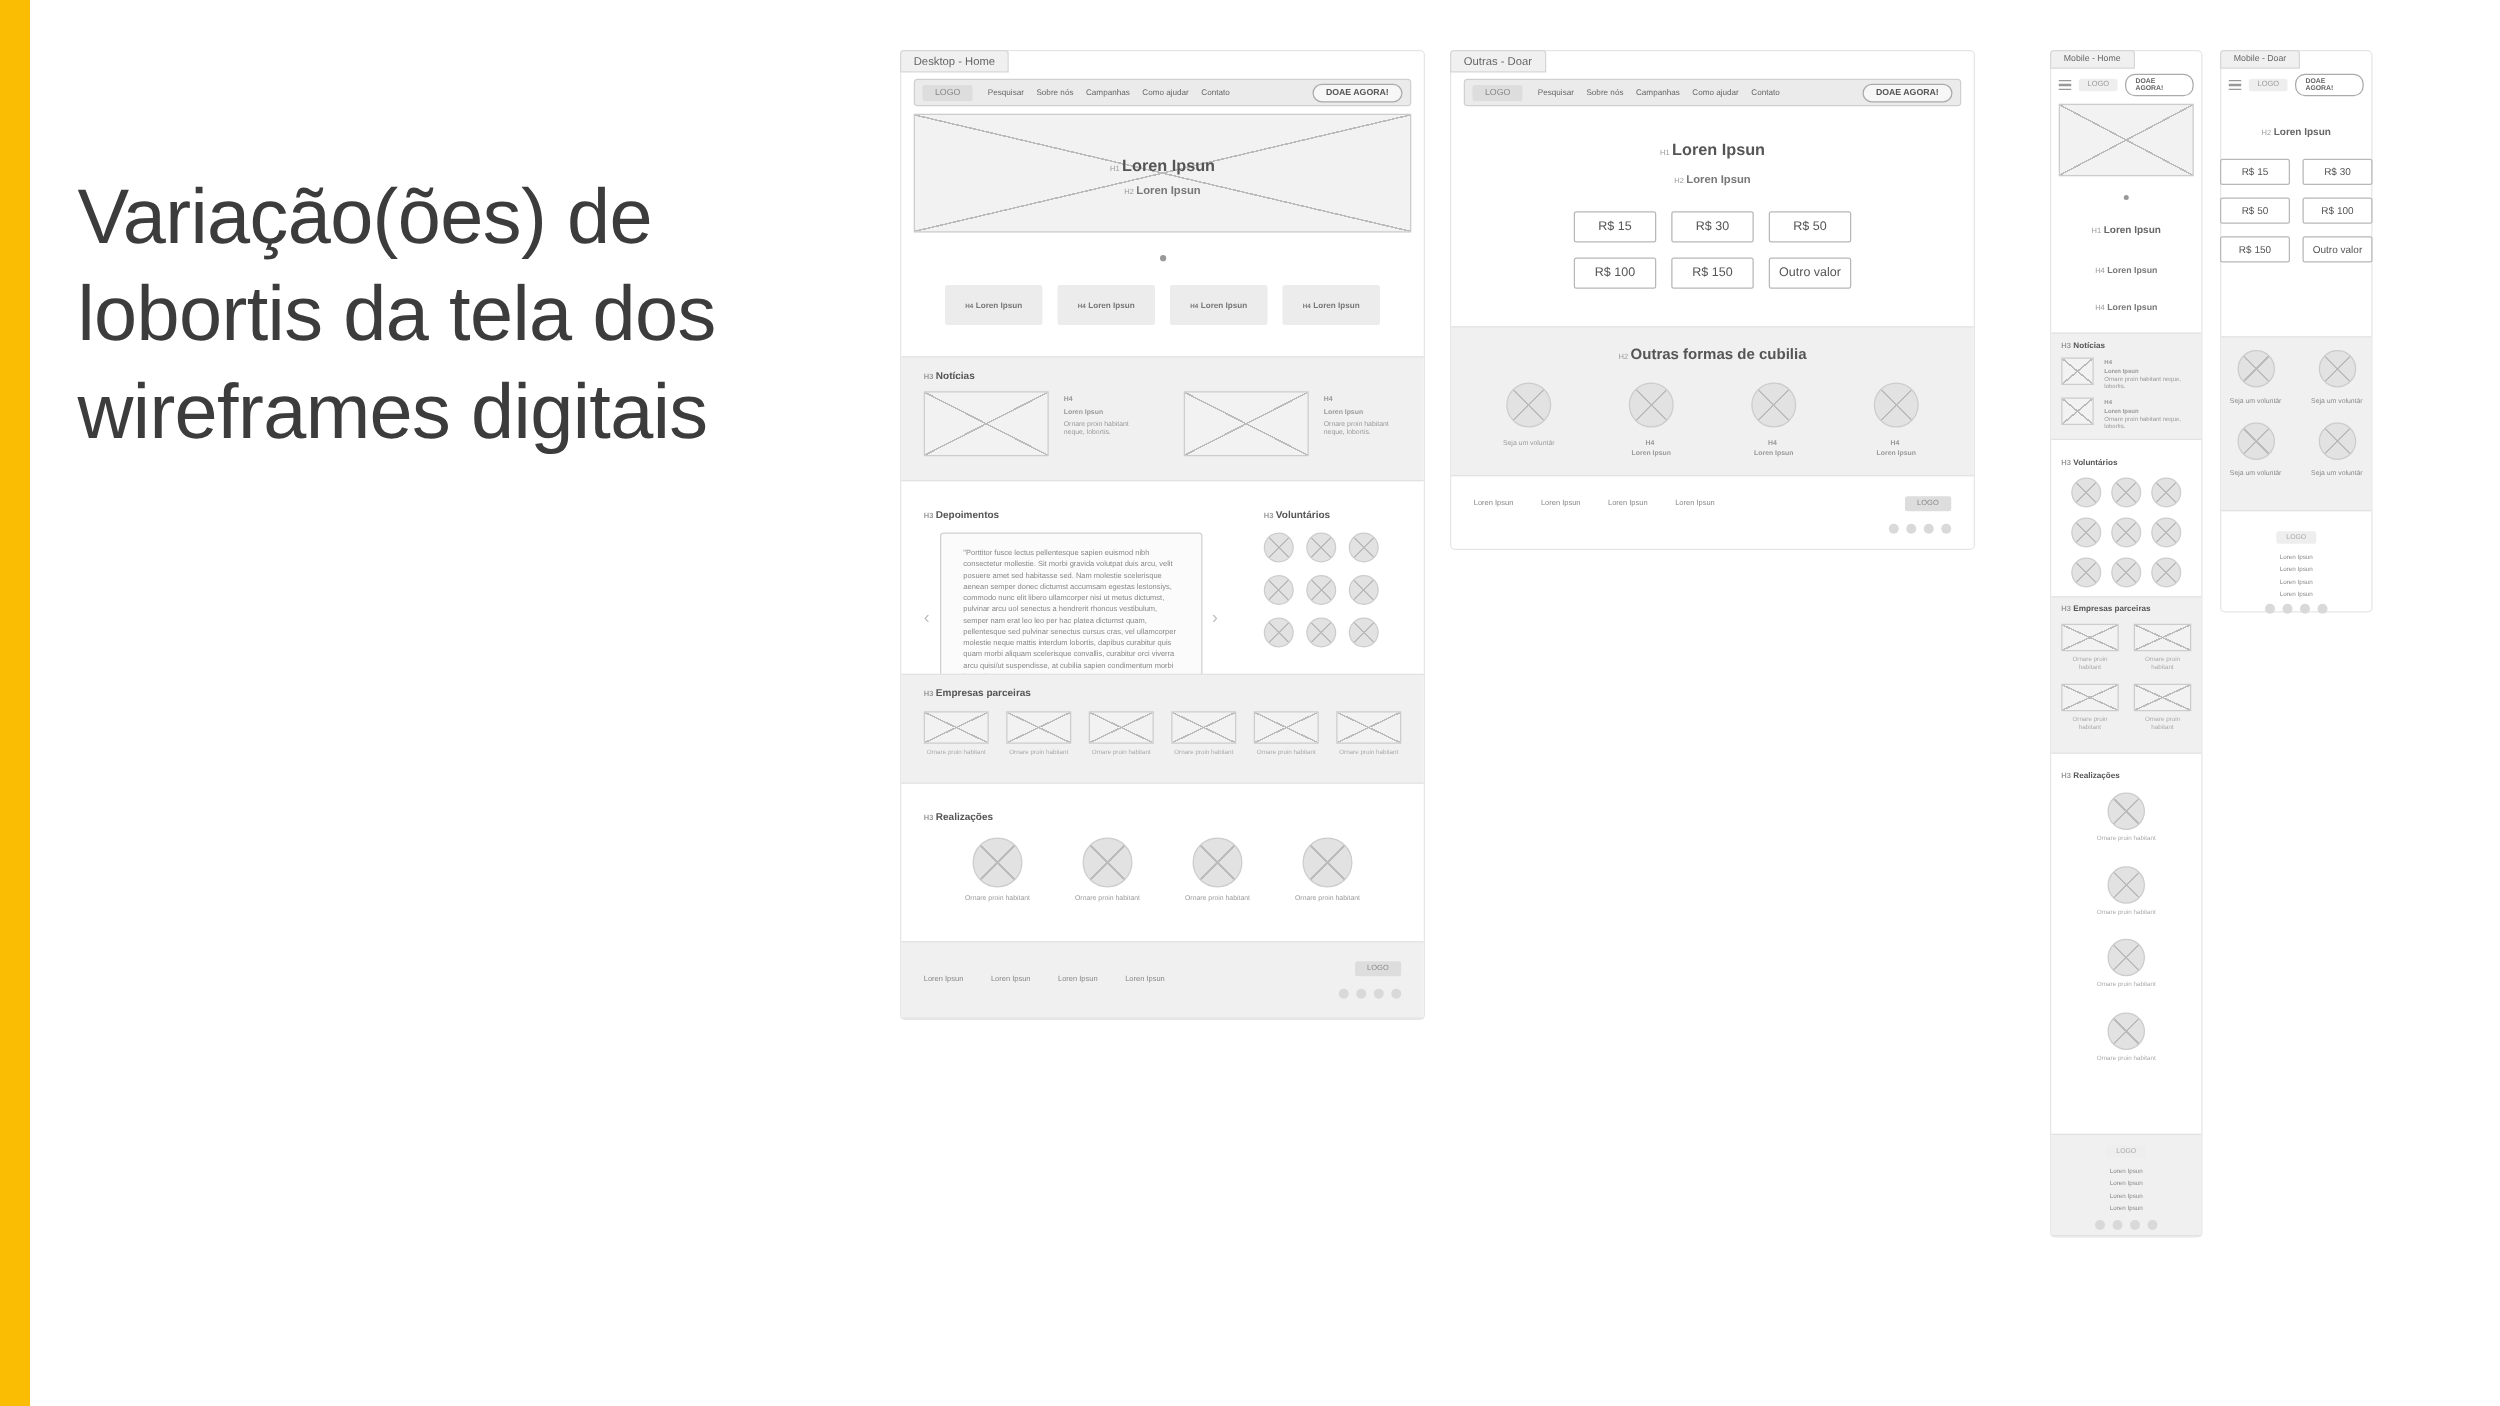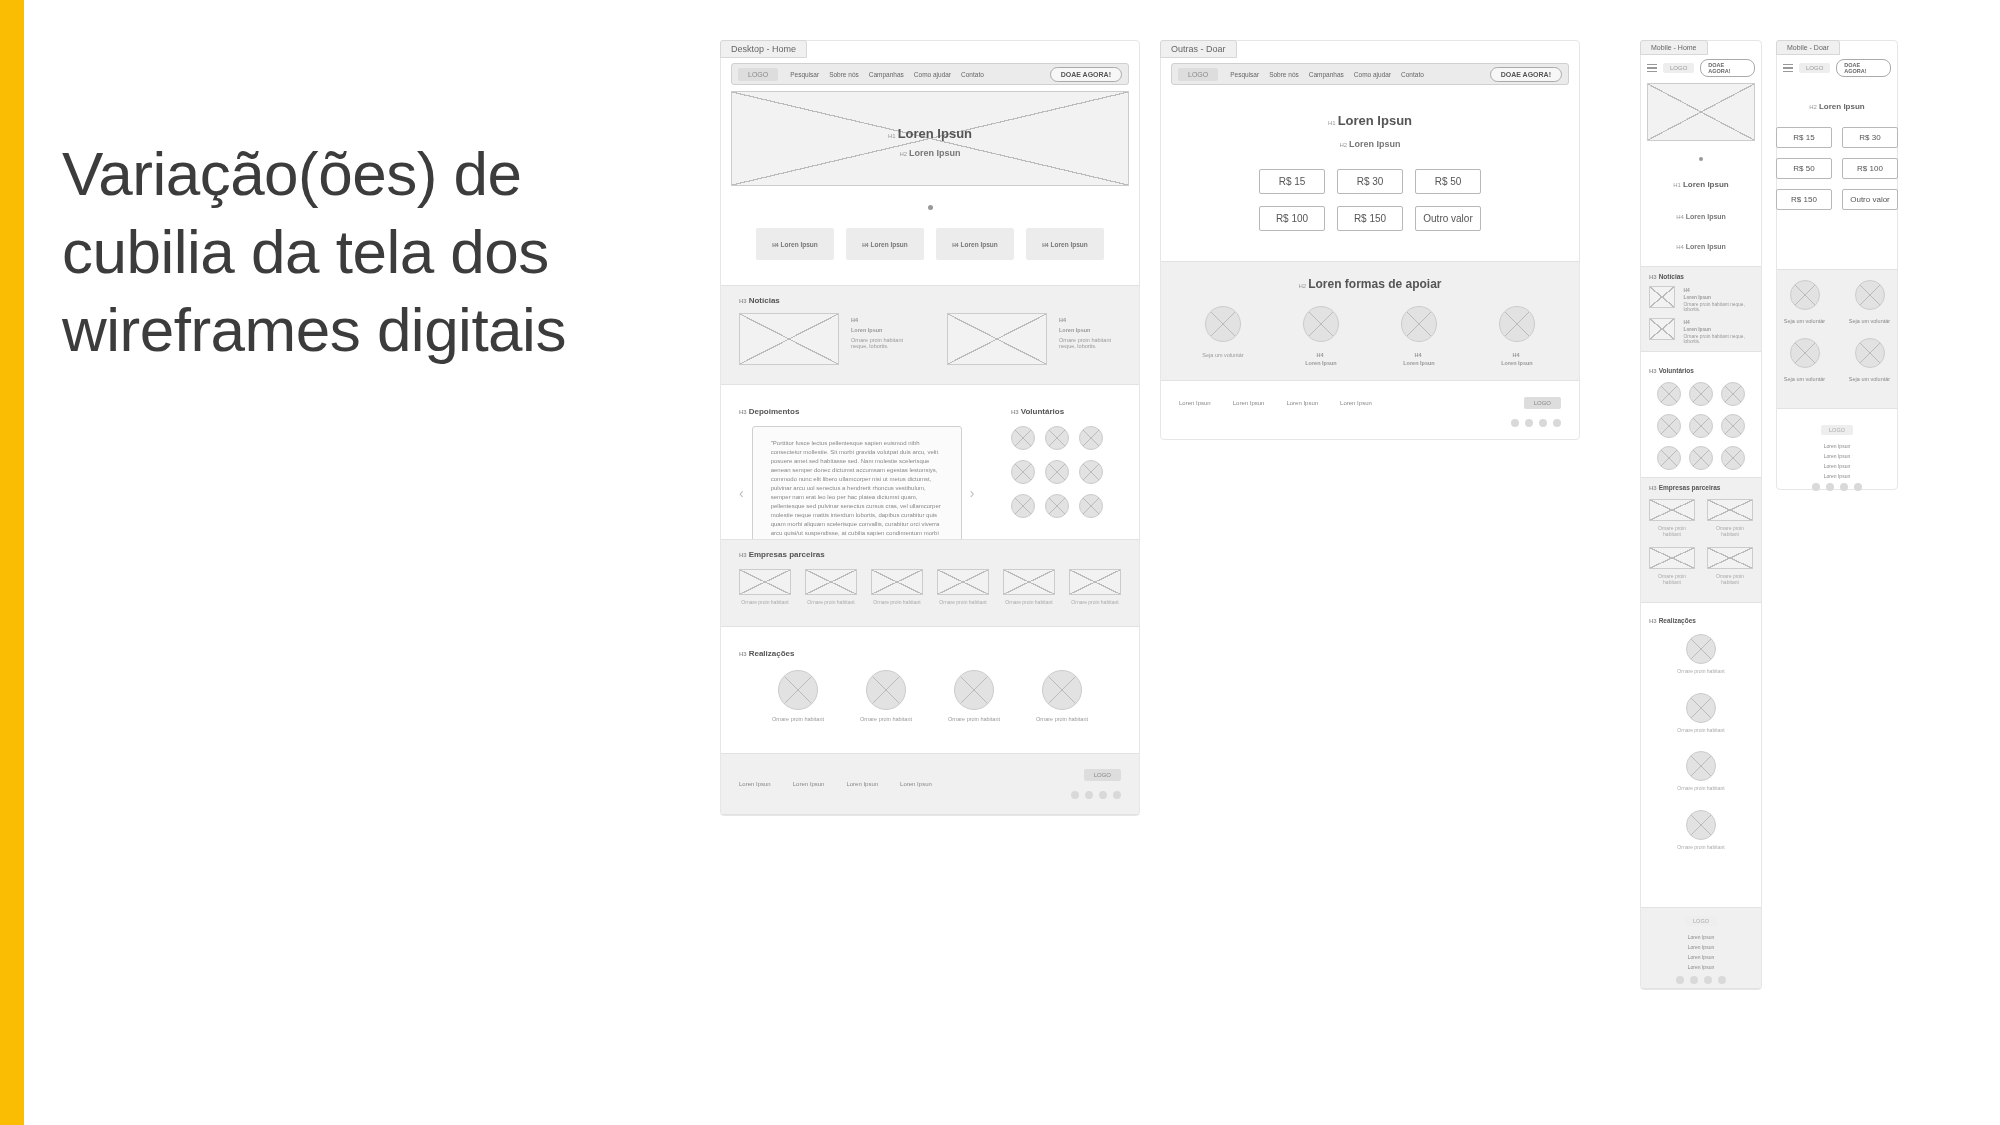--- a/index.html
+++ b/index.html
@@ -103,21 +103,21 @@
   .d2-sup-item { text-align:center; width:54px;}
   .d2-sup-item .ph-circle { width:30px; height:30px; margin:0 auto 8px;}
   .d2-sup-item span{ font-size:5.5px; color:#888; display:block; }
 </style>
 </head>
 <body>
 
 <div class="accent-bar"></div>
 
 <div class="title-area">
-  <h1>Variação(ões) de cubilia da tela dos wireframes digitais</h1>
+  <h1>Variação(ões) de lobortis da tela dos wireframes digitais</h1>
 </div>
 
 <div class="canvas">
 
   <div class="panel" style="left:0; top:0; width:420px; height:776px;">
     <div class="panel-tab">Desktop - Home</div>
     <div class="wf-body" style="top:22px; padding:0 10px;">
 
       <div class="wf-topbar" style="height:22px;">
         <div class="wf-logo">LOGO</div>
@@ -299,21 +299,21 @@
         <div class="donate-btn">R$ 15</div>
         <div class="donate-btn">R$ 30</div>
         <div class="donate-btn">R$ 50</div>
         <div class="donate-btn">R$ 100</div>
         <div class="donate-btn">R$ 150</div>
         <div class="donate-btn">Outro valor</div>
       </div>
     </div>
 
     <div class="section-band" style="position:absolute; left:0; right:0; top:220px; height:120px; padding:12px 18px;">
-      <div style="text-align:center;"><span class="h-prefix">H2</span><span style="font-size:12px;font-weight:700;color:#555;">Loren formas de apoiar</span></div>
+      <div style="text-align:center;"><span class="h-prefix">H2</span><span style="font-size:12px;font-weight:700;color:#555;">Outras formas de cubilia</span></div>
       <div class="support-row" style="margin-top:14px;">
         <div class="support-item">
             <div class="ph-circle"></div>
             <span class="tiny">Seja um voluntár</span>
           </div>
         <div class="support-item"><div class="ph-circle"></div><b><span class="h-prefix">H4</span><span>Loren Ipsun</span></b></div>
         <div class="support-item"><div class="ph-circle"></div><b><span class="h-prefix">H4</span><span>Loren Ipsun</span></b></div>
         <div class="support-item"><div class="ph-circle"></div><b><span class="h-prefix">H4</span><span>Loren Ipsun</span></b></div>
       </div>
     </div>

